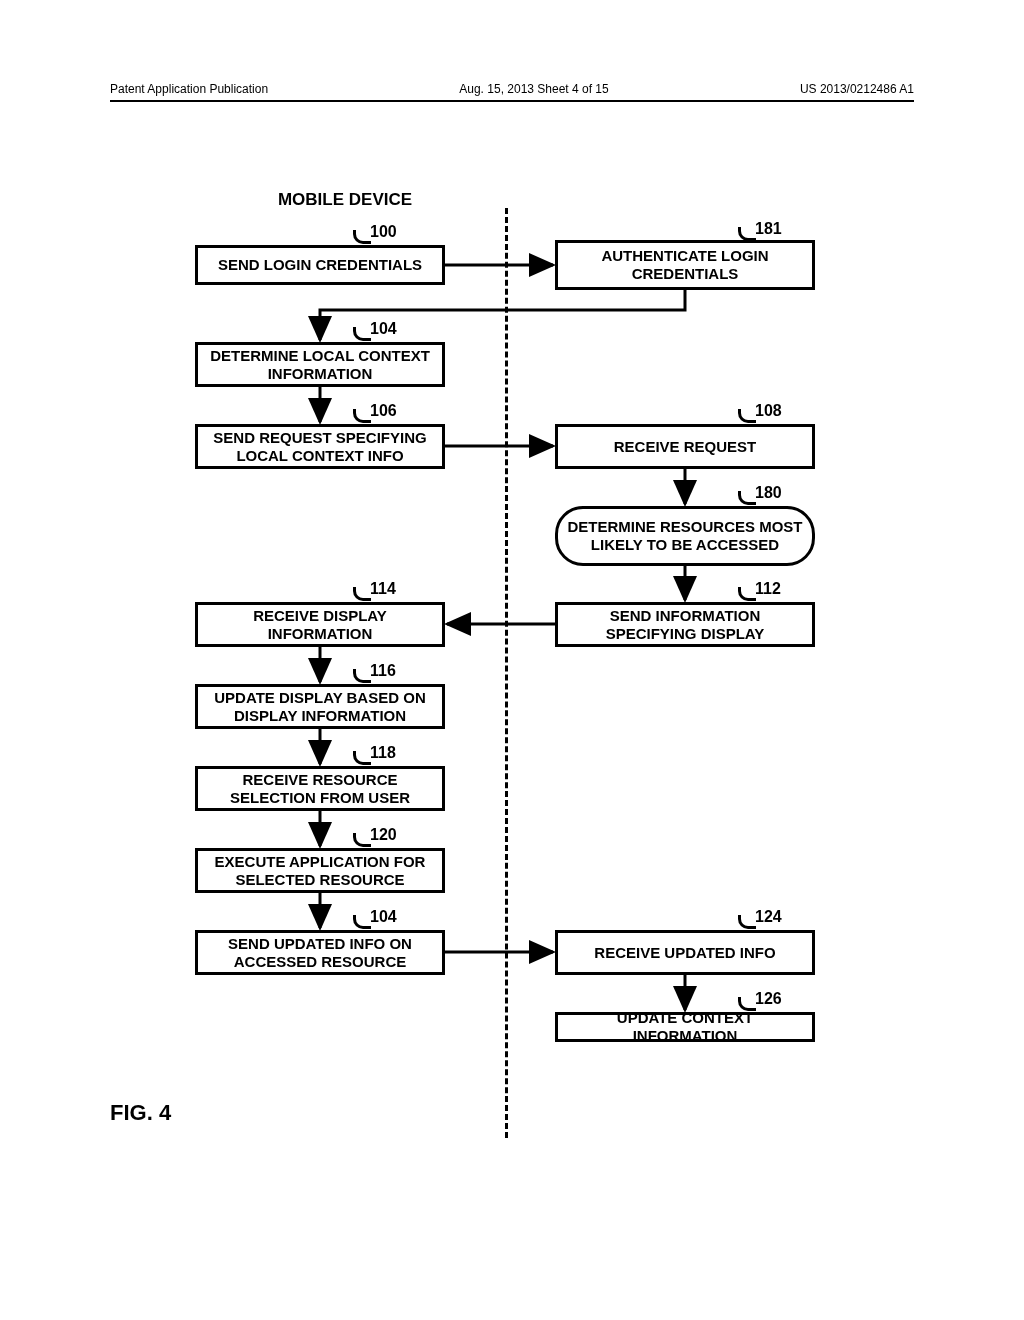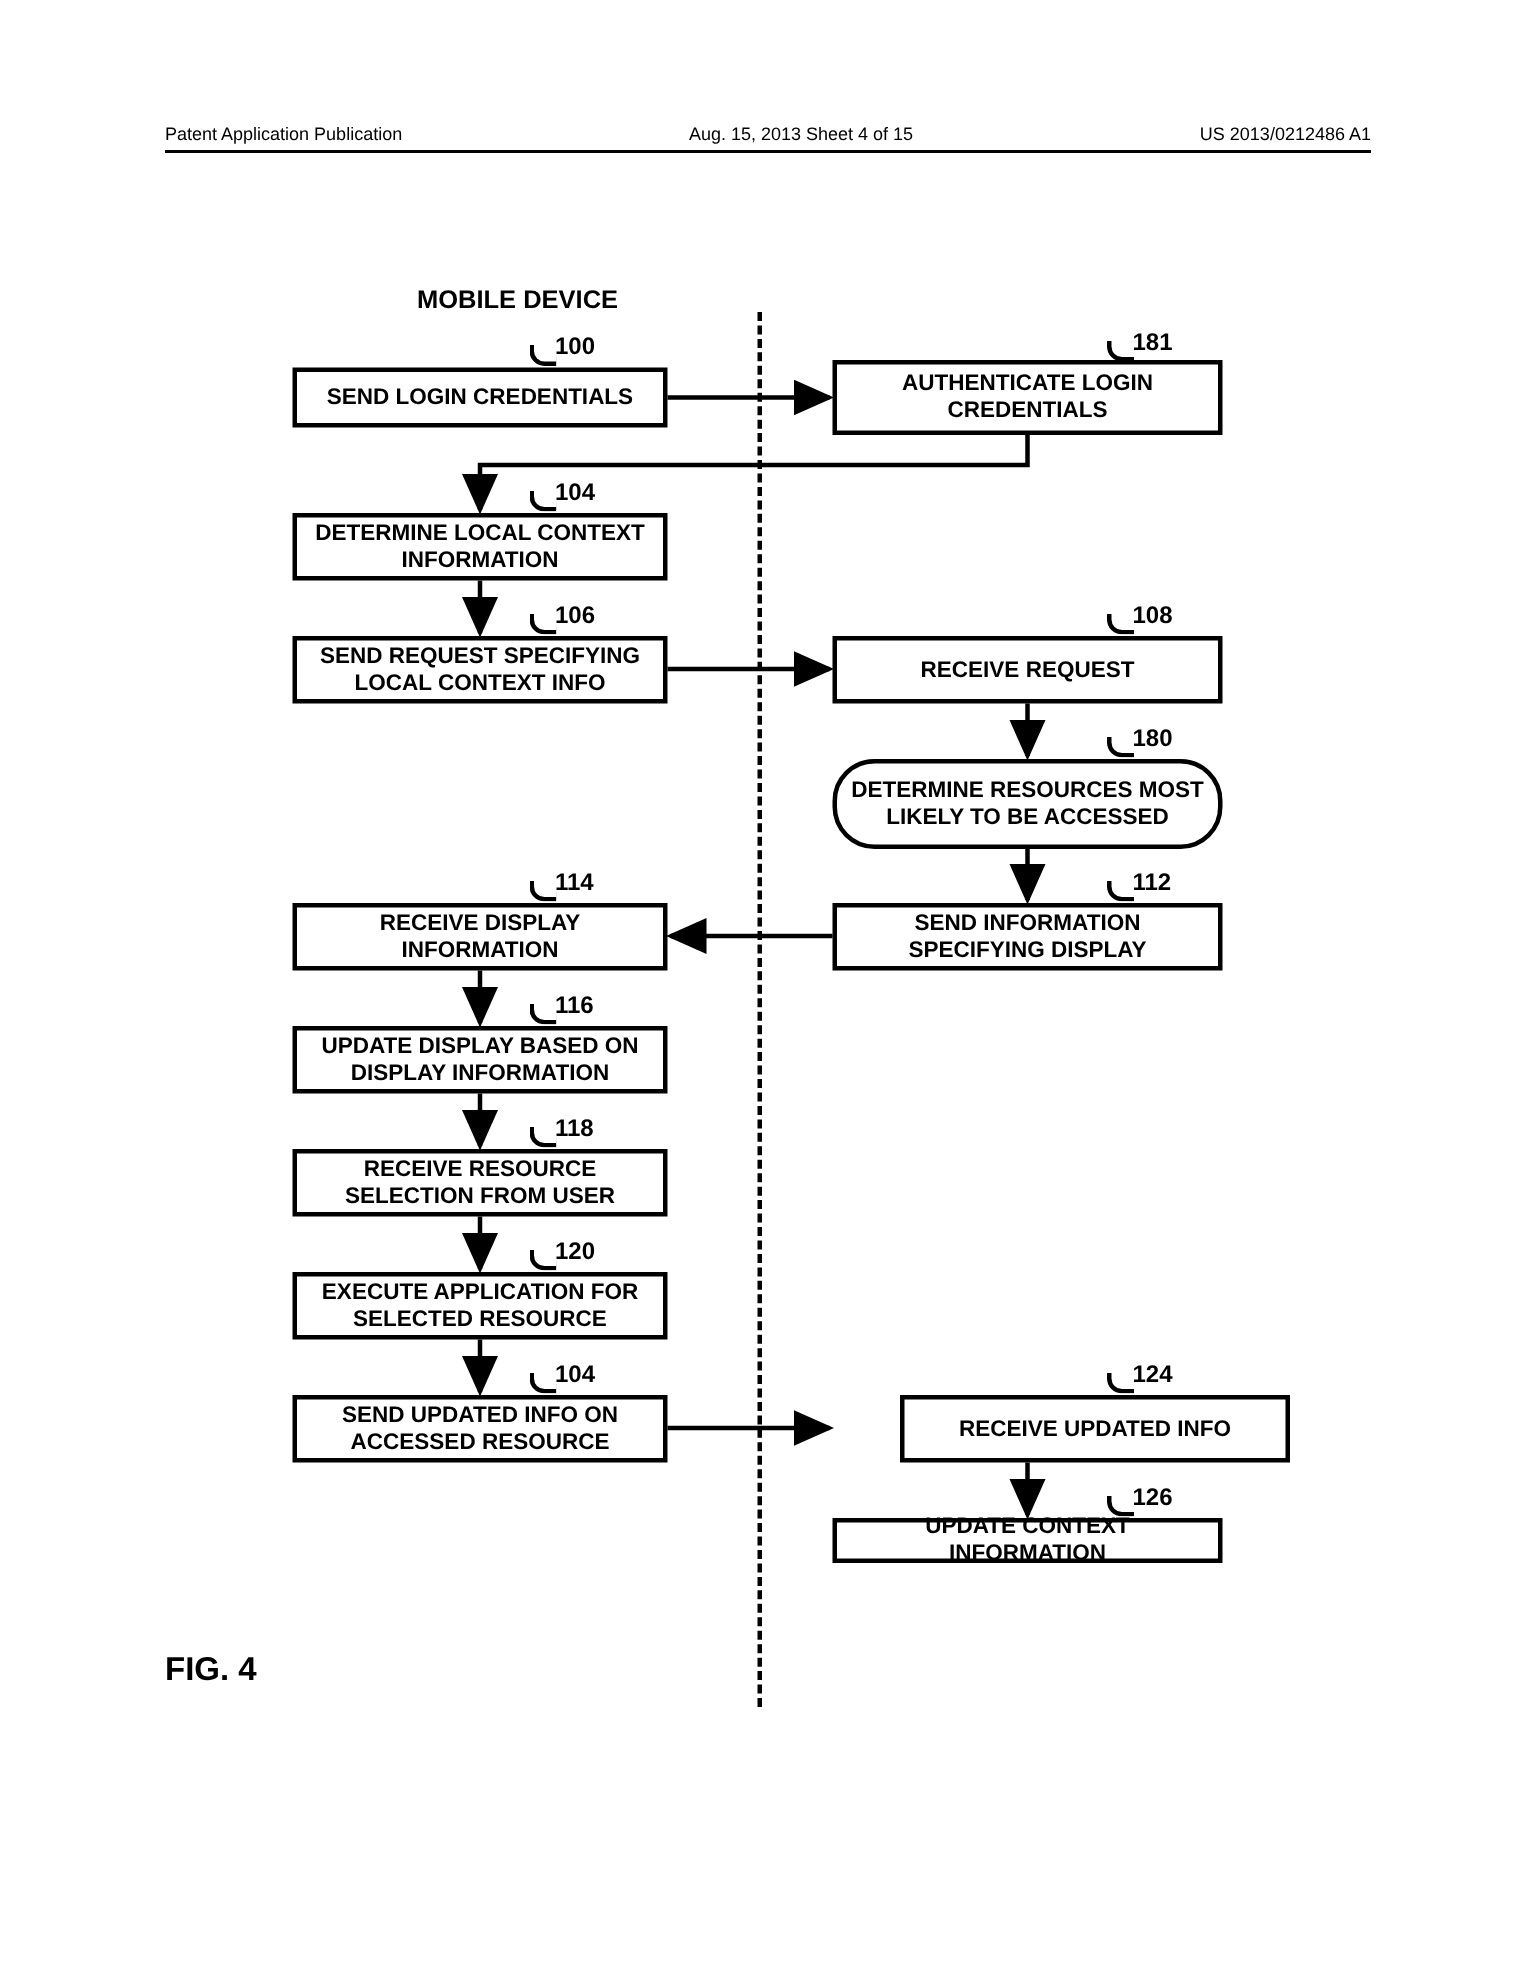--- a/index.html
+++ b/index.html
@@ -149,21 +149,21 @@
   <div class="hook" style="left:603px; top:219px;"></div>
 
   <div class="box" style="left:420px; top:316px; width:260px; height:60px;border-radius:28px;">DETERMINE RESOURCES MOST LIKELY TO BE ACCESSED</div>
   <div class="ref" style="left:620px; top:294px;">180</div>
   <div class="hook" style="left:603px; top:301px;"></div>
 
   <div class="box" style="left:420px; top:412px; width:260px; height:45px;">SEND INFORMATION SPECIFYING DISPLAY</div>
   <div class="ref" style="left:620px; top:390px;">112</div>
   <div class="hook" style="left:603px; top:397px;"></div>
 
-  <div class="box" style="left:420px; top:740px; width:260px; height:45px;margin-left:45px;">RECEIVE UPDATED INFO</div>
+  <div class="box" style="left:420px; top:740px; width:260px; height:45px;">RECEIVE UPDATED INFO</div>
   <div class="ref" style="left:620px; top:718px;">124</div>
   <div class="hook" style="left:603px; top:725px;"></div>
 
   <div class="box" style="left:420px; top:822px; width:260px; height:30px;">UPDATE CONTEXT INFORMATION</div>
   <div class="ref" style="left:620px; top:800px;">126</div>
   <div class="hook" style="left:603px; top:807px;"></div>
 
   <svg class="arrows">
     <defs>
       <marker id="ah" markerWidth="10" markerHeight="10" refX="8" refY="4" orient="auto">

